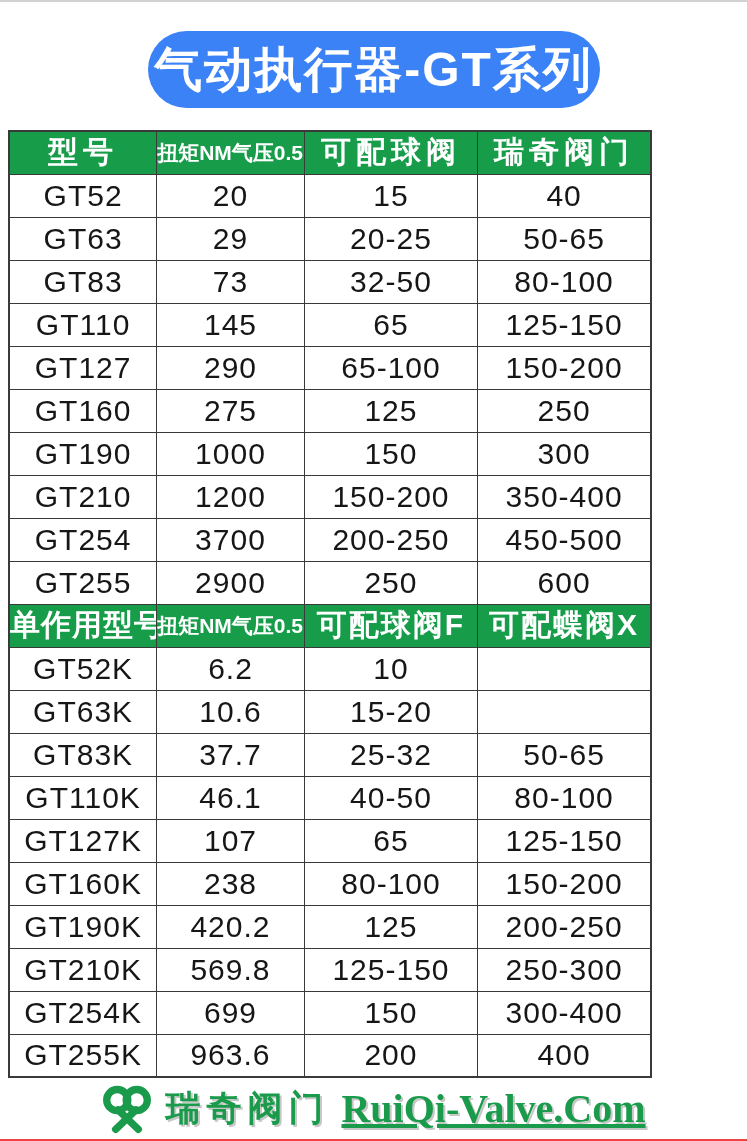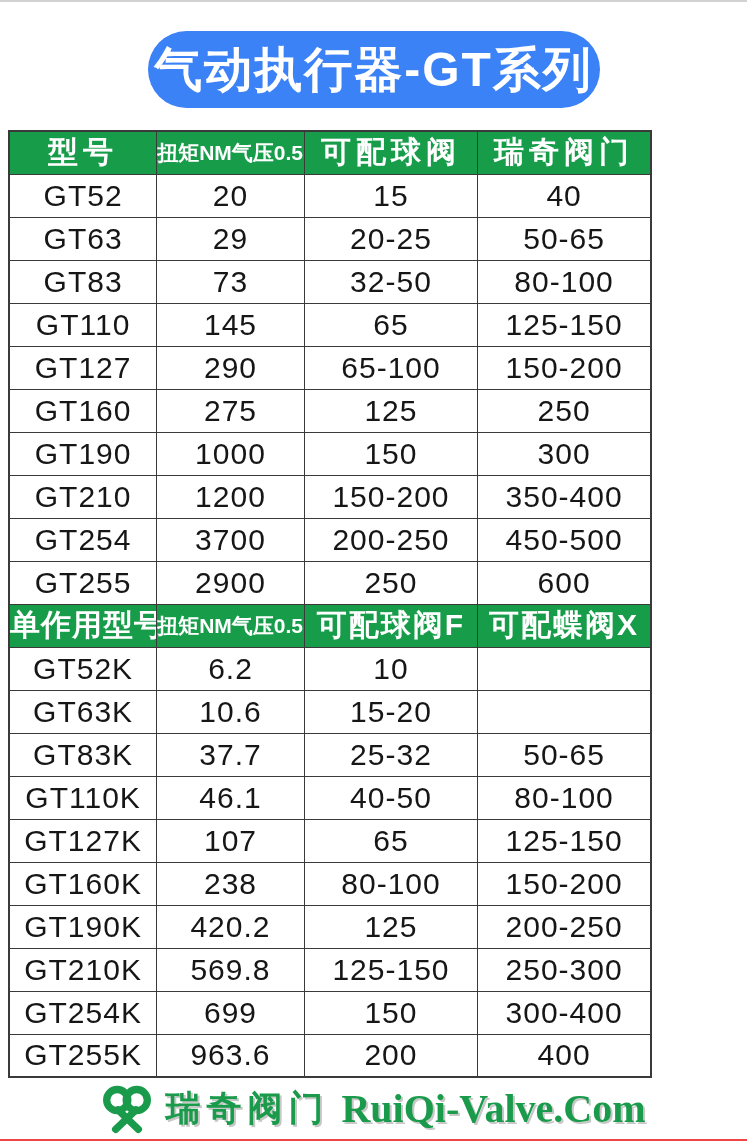--- a/index.html
+++ b/index.html
@@ -85,20 +85,21 @@
     text-shadow: 2px 2px 0 rgba(130,130,130,0.45);
     white-space: nowrap;
   }
   .brand-en {
     font-family: "Liberation Serif", serif;
     color: #1a9b4b;
     font-size: 40px;
     font-weight: bold;
     text-shadow: 2px 2px 0 rgba(130,130,130,0.45);
     white-space: nowrap;
+    text-decoration: underline;
   }
 </style>
 </head>
 <body>
 
 <div class="page">
 
   <div class="title-pill">气动执行器-GT系列</div>
 
   <table class="spec">

